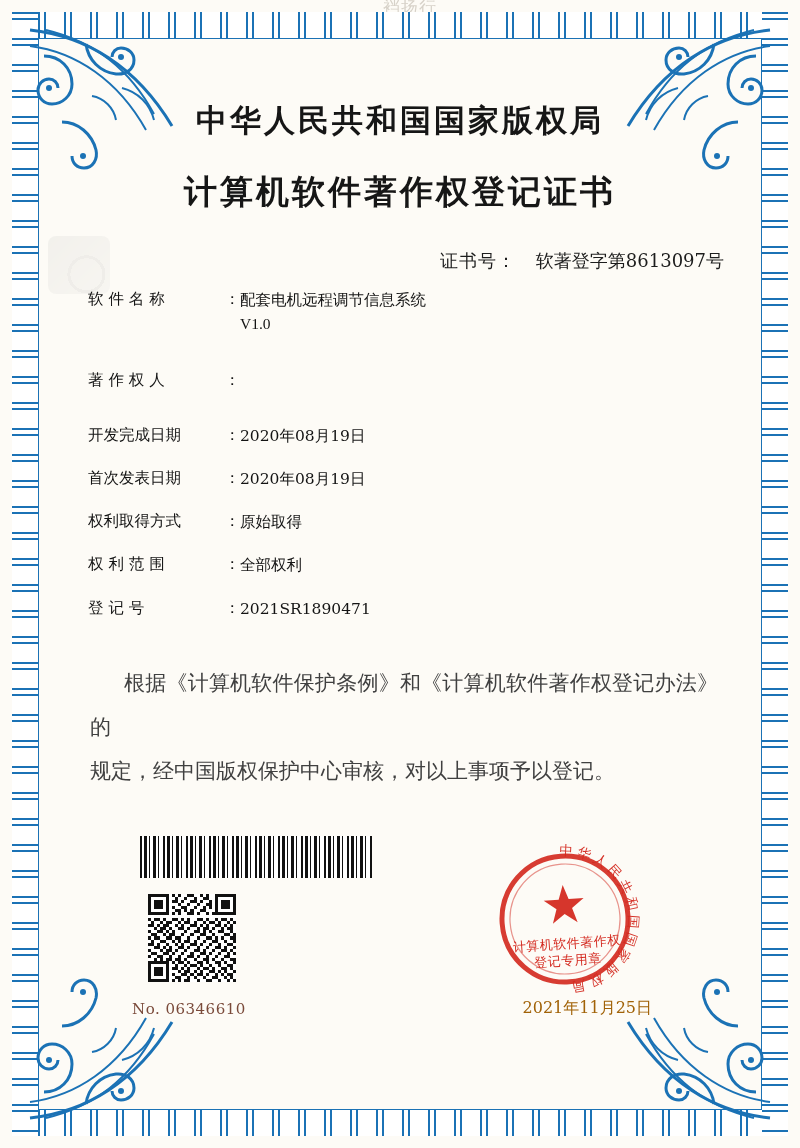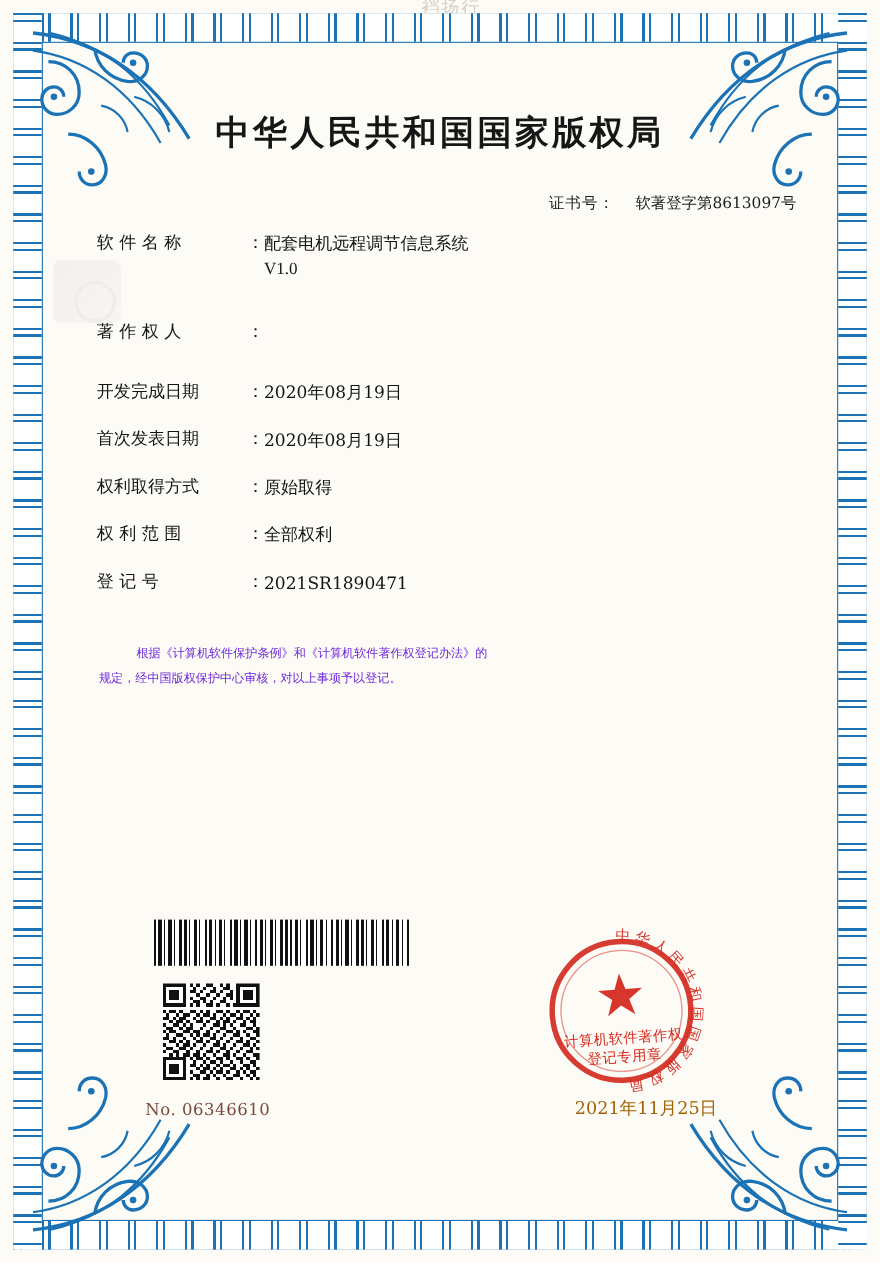--- a/index.html
+++ b/index.html
@@ -117,21 +117,21 @@
     font-weight: bold;
     letter-spacing: 3px;
     color: #161616;
     margin-top: 28px;
     font-family: "DejaVu Serif", serif;
   }
   .cert-no {
     margin-top: 34px;
     text-align: right;
     padding-right: 16px;
-    font-size: 14px;
+    font-size: 18px;
     color: #1d1d1d;
     font-family: "DejaVu Serif", serif;
   }
   .cert-no .lbl { letter-spacing: 1px; }
   .cert-no .val { margin-left: 14px; }
 
   .watermark-logo {
     position: absolute;
     left: 48px;
     top: 236px;
@@ -170,23 +170,23 @@
   .field-value {
     flex: 1;
     line-height: 1.5;
   }
   .field-value .l2 { display: block; font-family: "Liberation Serif", serif; }
   .gap-before { margin-top: 34px; }
 
   .statement {
     margin-top: 40px;
     padding: 0 22px 0 30px;
-    font-size: 11px;
+    font-size: 21px;
     line-height: 2.1;
-    color: #6d28d9;
+    color: #404040;
     font-family: "DejaVu Serif", serif;
     text-align: justify;
   }
   .statement .indent { text-indent: 34px; display: block; }
 
   
   .barcode {
     position: absolute;
     left: 140px;
     top: 836px;
@@ -324,20 +324,21 @@
         <circle cx="95" cy="31" r="3"></circle>
         <circle cx="57" cy="130" r="3"></circle>
       </g>
     </svg>
   </div>
 
   <div class="watermark-logo"></div>
 
   <div class="content">
     <div class="title-main">中华人民共和国国家版权局</div>
+    <div class="title-sub">计算机软件著作权登记证书</div>
 
     <div class="cert-no">
       <span class="lbl">证书号：</span>
       <span class="val">软著登字第8613097号</span>
     </div>
 
     <div class="fields">
 
       <div class="field-row">
         <div class="field-label spread">

